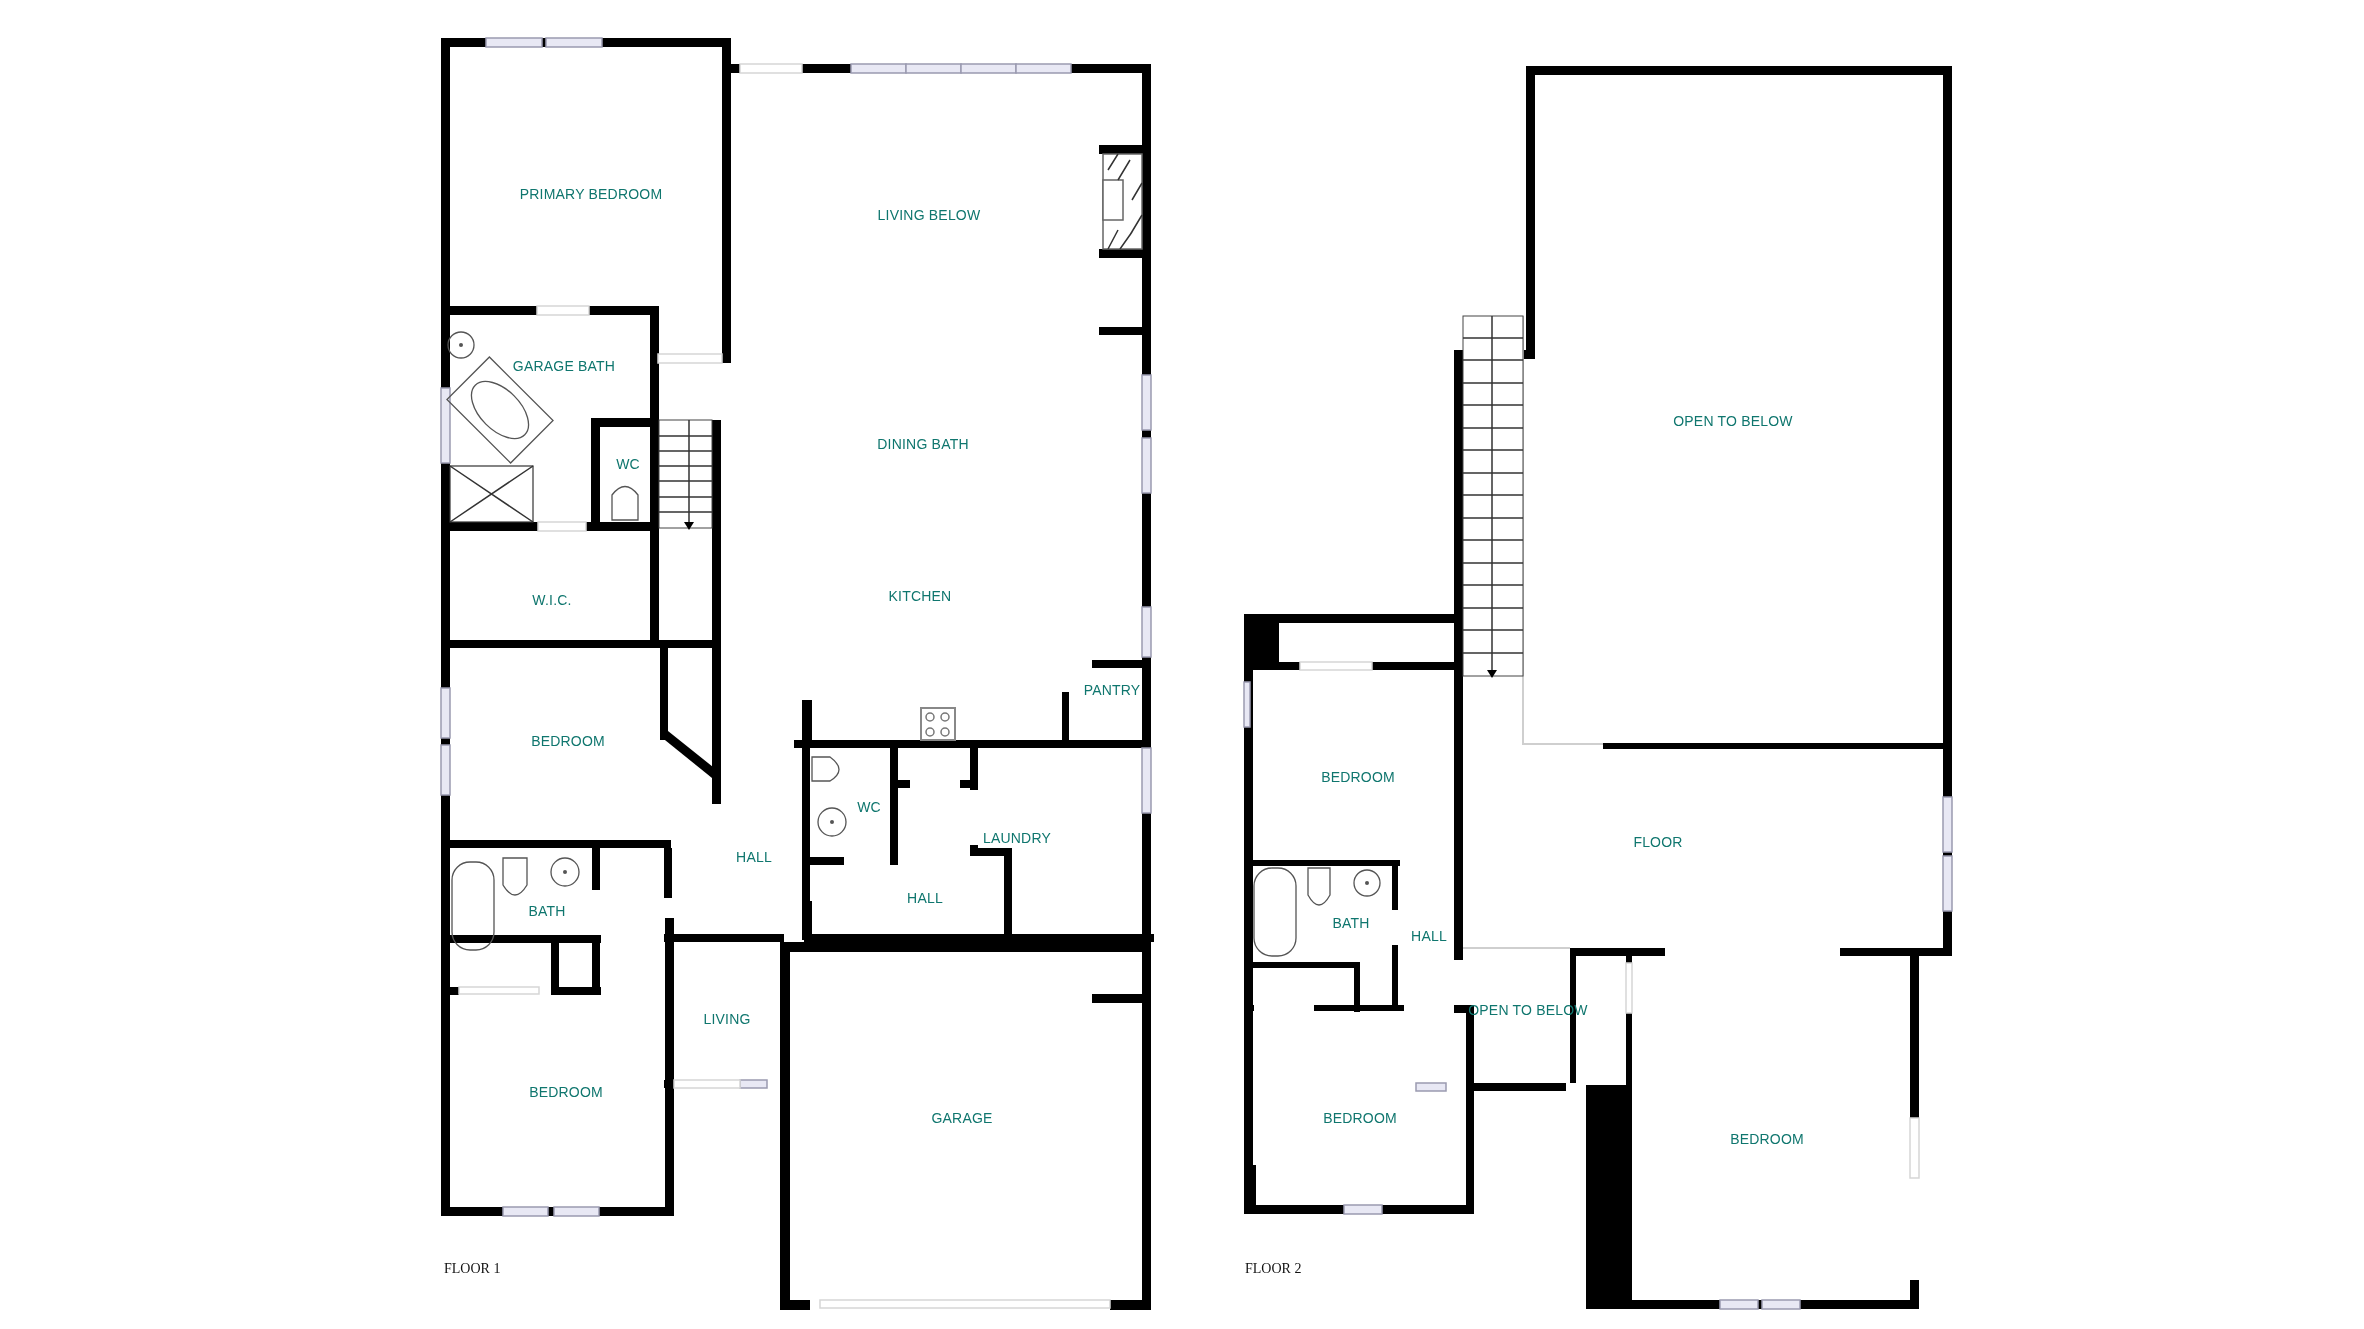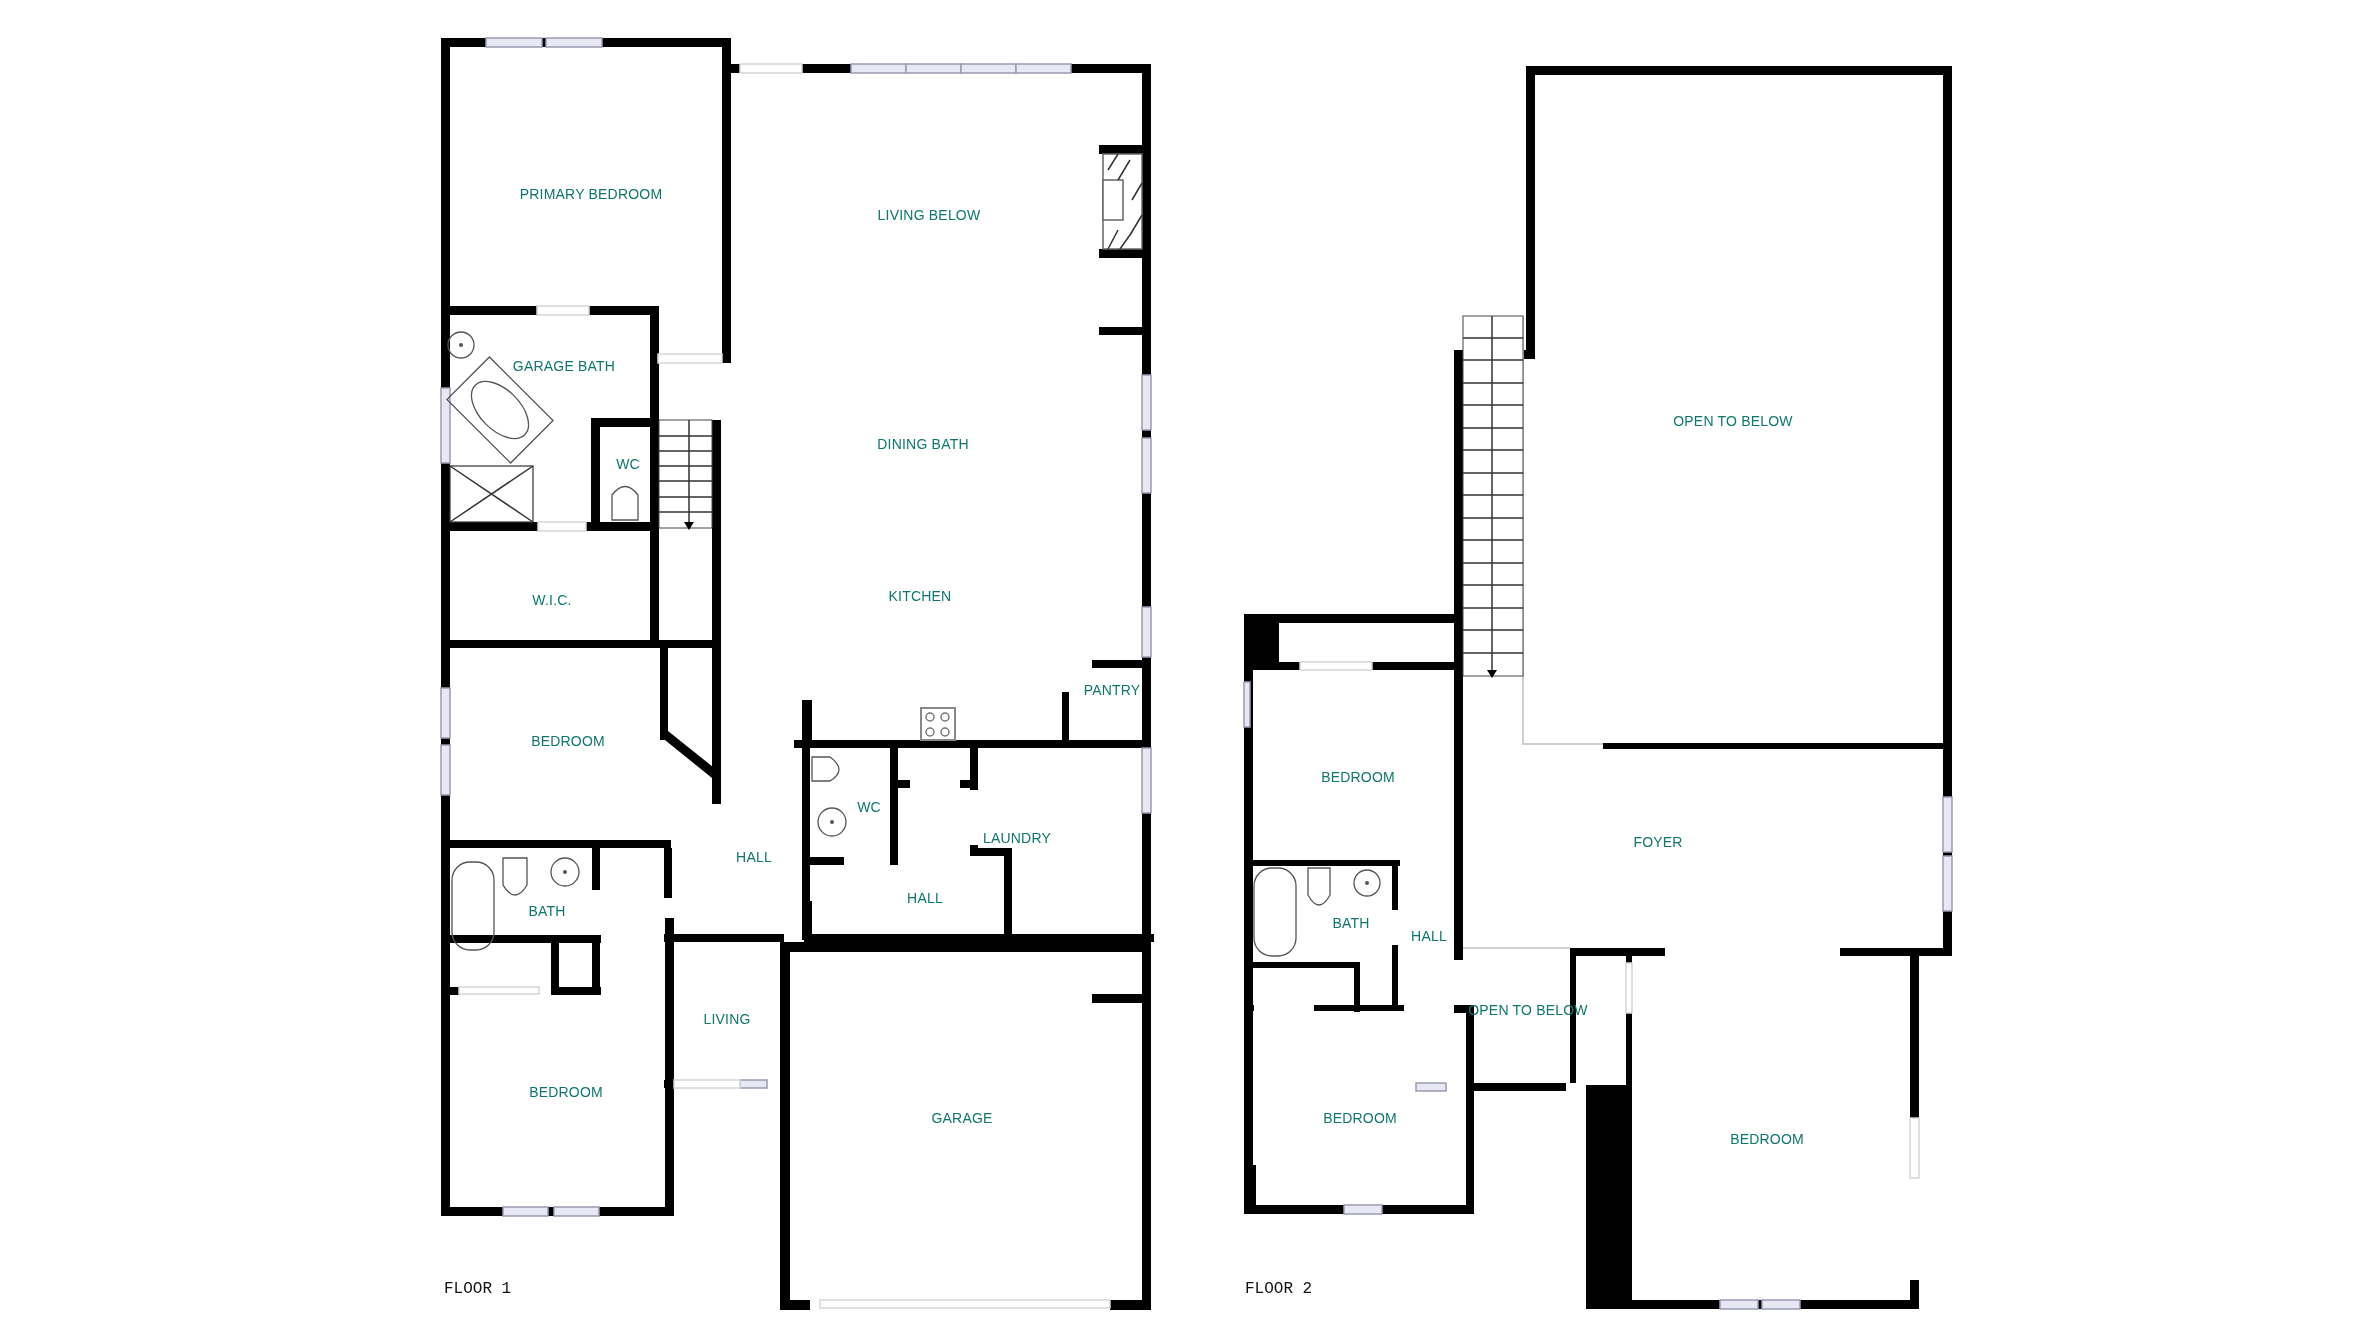--- a/index.html
+++ b/index.html
@@ -10,22 +10,22 @@
   .door { fill: #fff; stroke: #d6d6d6; stroke-width: 1.5; }
   .fix { fill: #fff; stroke: #666; stroke-width: 1.5; }
   .thin { stroke: #333; stroke-width: 1.5; fill: none; }
   .rail { stroke: #cfcfcf; stroke-width: 2; fill: none; }
   .label {
     position: absolute; transform: translate(-50%, -50%);
     font-family: "Liberation Sans", sans-serif; font-size: 14px; color: #0f766e;
     white-space: nowrap; letter-spacing: 0.2px;
   }
   .floor-label {
-    position: absolute; font-family: Liberation Mono, monospace;
-    font-size: 16px; color: #111; white-space: nowrap; margin-top: 19px;
+    position: absolute; font-family: Liberation Serif, serif;
+    font-size: 14px; color: #111; white-space: nowrap;
   }
 </style>
 </head>
 <body>
 
 <svg width="2364" height="1329" viewBox="0 0 2364 1329" xmlns="http://www.w3.org/2000/svg">
 
   <g>
 
     <rect class="wall" x="441" y="38" width="9" height="1177"></rect>
@@ -270,20 +270,20 @@
   <div class="label" style="left:925px;top:898px">HALL</div>
   <div class="label" style="left:727px;top:1019px">LIVING</div>
   <div class="label" style="left:566px;top:1092px">BEDROOM</div>
   <div class="label" style="left:962px;top:1118px">GARAGE</div>
   <div class="floor-label" style="left:444px;top:1261px">FLOOR 1</div>
 </div>
 
 <div>
   <div class="label" style="left:1733px;top:421px">OPEN TO BELOW</div>
   <div class="label" style="left:1358px;top:777px">BEDROOM</div>
-  <div class="label" style="left:1658px;top:842px">FOYER</div>
+  <div class="label" style="left:1658px;top:842px">FLOOR</div>
   <div class="label" style="left:1351px;top:923px">BATH</div>
   <div class="label" style="left:1429px;top:936px">HALL</div>
   <div class="label" style="left:1528px;top:1010px">OPEN TO BELOW</div>
   <div class="label" style="left:1360px;top:1118px">BEDROOM</div>
   <div class="label" style="left:1767px;top:1139px">BEDROOM</div>
   <div class="floor-label" style="left:1245px;top:1261px">FLOOR 2</div>
 </div>
 
 </body></html>

